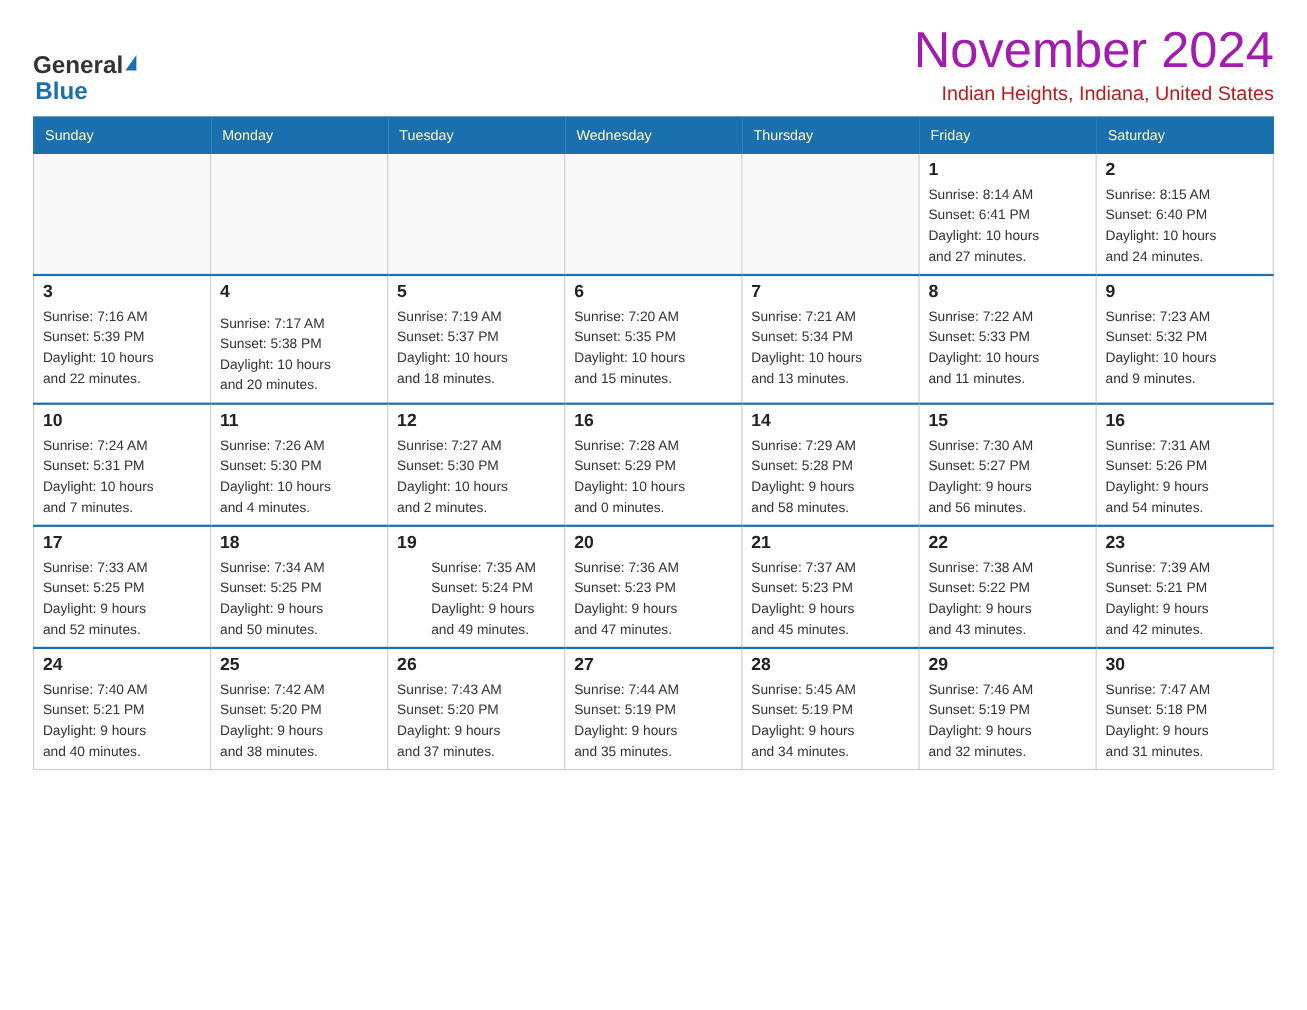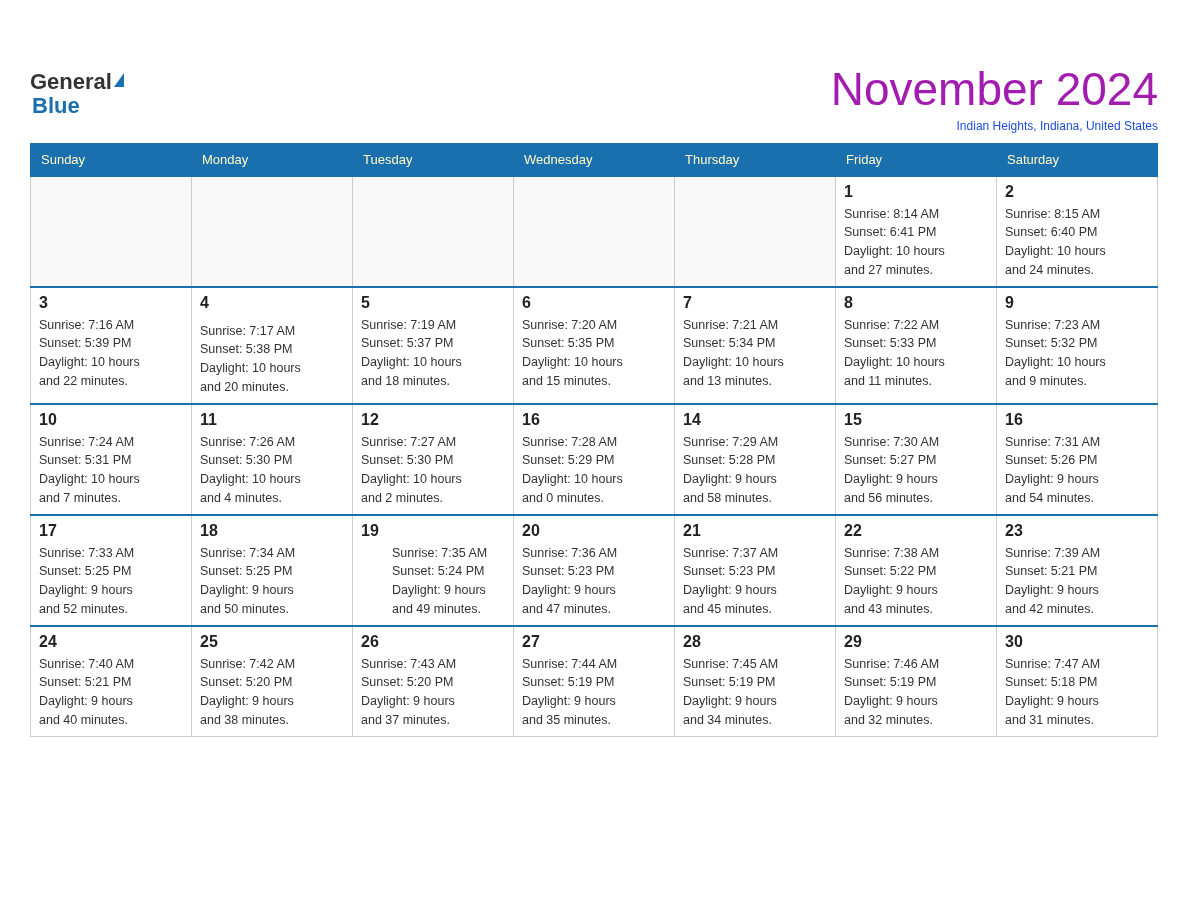--- a/index.html
+++ b/index.html
@@ -6,23 +6,22 @@
     body {
       font-family: Arial, sans-serif;
       background: #fff;
       padding: 20px 30px;
       width: 1188px;
       min-height: 918px;
     }
     .header-row {
       display: flex;
       justify-content: space-between;
-      align-items: flex-start;
+      align-items: flex-end;
       margin-bottom: 10px;
-      margin-top: 44px;
     }
     .logo {
       display: flex;
       flex-direction: column;
       align-items: flex-start;
       padding-top: 5px;
     }
     .logo-triangle {
       display: inline-block;
       width: 0;
@@ -38,22 +37,22 @@
     .title-block {
       text-align: right;
     }
     .month-title {
       font-size: 46px;
       font-weight: normal;
       color: #a21caf;
       line-height: 1.1;
     }
     .location-title {
-      font-size: 12px;
-      color: #1d4ed8;
+      font-size: 18px;
+      color: #b91c1c;
       margin-top: 4px;
     }
     .calendar {
       width: 100%;
       border-collapse: collapse;
       margin-top: 8px;
     }
     .calendar th {
       background-color: #1a6faf;
       color: #fef9c3;
@@ -320,21 +319,21 @@
         </td>
         <td class="cell-top">
           <div class="day-num">27</div>
           <div class="day-info" style="white-space: pre-line;">Sunrise: 7:44 AM
 Sunset: 5:19 PM
 Daylight: 9 hours
 and 35 minutes.</div>
         </td>
         <td class="cell-top">
           <div class="day-num">28</div>
-          <div class="day-info" style="white-space: pre-line;">Sunrise: 7:45 AM
+          <div class="day-info" style="white-space: pre-line;">Sunrise: 5:45 AM
 Sunset: 5:19 PM
 Daylight: 9 hours
 and 34 minutes.</div>
         </td>
         <td class="cell-top">
           <div class="day-num">29</div>
           <div class="day-info" style="white-space: pre-line;">Sunrise: 7:46 AM
 Sunset: 5:19 PM
 Daylight: 9 hours
 and 32 minutes.</div>

